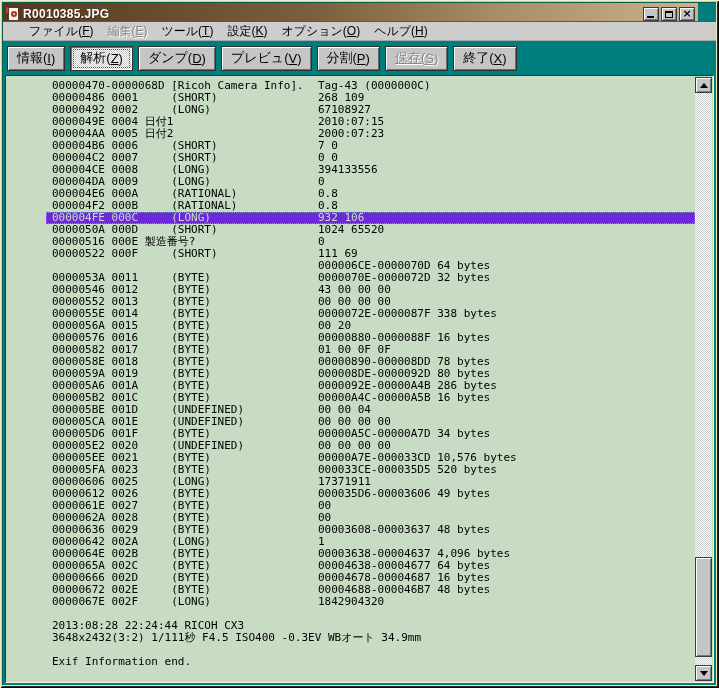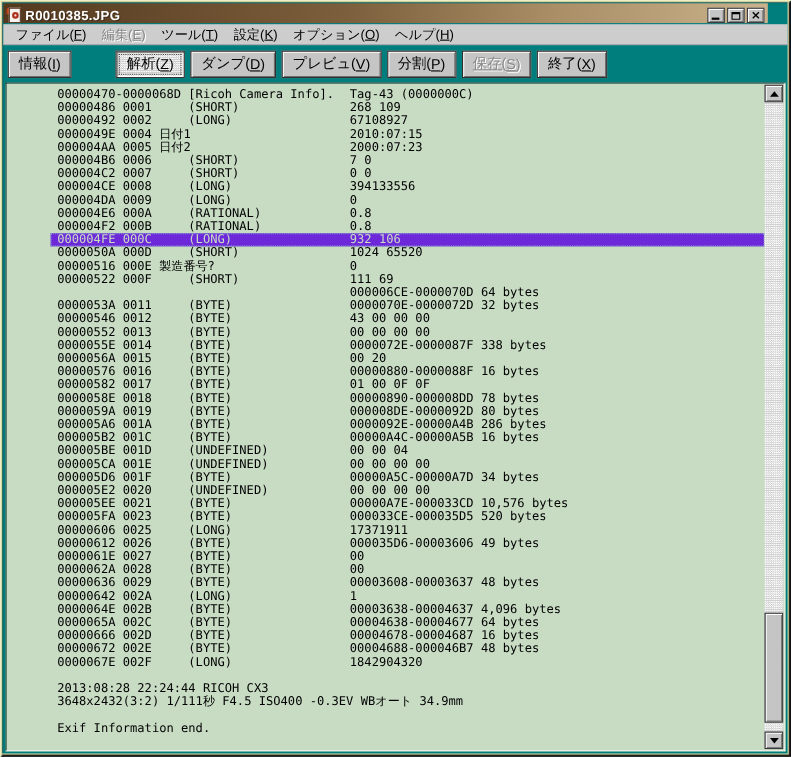--- a/index.html
+++ b/index.html
@@ -32,38 +32,38 @@
   .winbtn{width:16px;height:14px;background:#c5c5c5;border:1px solid #3c3c3c;padding:0;
     box-shadow:inset 1px 1px 0 #ffffff,inset -1px -1px 0 #7a7a7a;
     display:flex;align-items:center;justify-content:center;position:relative;cursor:default;}
   .glyph-min{position:absolute;left:3px;bottom:2px;width:7px;height:2px;background:#000;}
   .glyph-max{width:8px;height:7px;border:1px solid #000;border-top:2px solid #000;}
   .glyph-close{font-size:11px;line-height:10px;font-weight:bold;color:#000;
     font-family:"DejaVu Sans",sans-serif;}
 
   
   .menubar{position:absolute;left:3px;top:22px;right:3px;height:19px;background:#cdcdcd;
-    display:flex;align-items:center;padding-left:4px;font-size:12px;color:#000;
+    display:flex;align-items:center;padding-left:19px;font-size:12px;color:#000;
     border-bottom:1px solid #a8a8a8;}
   .menu-item{padding:1px 7px;white-space:nowrap;}
   .menu-item u{text-underline-offset:1px;}
   .menu-item.disabled{color:#868686;text-shadow:1px 1px 0 #ffffff;}
 
   
   .toolbar{position:absolute;left:3px;top:42px;right:3px;height:32px;display:flex;
     align-items:center;padding-left:4px;}
   .tbtn{height:25px;margin-right:5px;padding:0 9px;font-size:13px;color:#000;background:#c5c5c5;
     border:1px solid #303030;box-shadow:inset 1px 1px 0 #ffffff,inset -1px -1px 0 #6e6e6e;
     white-space:nowrap;display:flex;align-items:center;cursor:default;
     font-family:"Liberation Sans",sans-serif;text-align:center;}
   .tbtn u{text-underline-offset:1px;}
   .tbtn.active{background-image:conic-gradient(#ffffff 25%,#cacaca 0 50%,#ffffff 0 75%,#cacaca 0);
     background-size:2px 2px;
     box-shadow:inset 1px 1px 0 #6e6e6e,inset -1px -1px 0 #ffffff;
-    outline:1px dotted #444;outline-offset:-4px;margin-left:35px;}
+    outline:1px dotted #444;outline-offset:-4px;}
   .tbtn.disabled{color:#8a8a8a;text-shadow:1px 1px 0 #ffffff;text-decoration:underline;}
 
   
   .textarea{position:absolute;left:5px;right:5px;top:75px;bottom:5px;background:#c8dcc4;
     border-top:1px solid #16403c;border-left:1px solid #16403c;
     border-bottom:1px solid #f2f6e6;border-right:1px solid #f2f6e6;}
   .rows{position:absolute;left:0;top:0;right:18px;bottom:0;padding-top:4px;overflow:hidden;
     font-family:"DejaVu Sans Mono","Liberation Mono",monospace;font-size:11px;line-height:12px;
     color:#000;padding-left:40px;}
   .row{position:relative;height:12px;padding-left:6px;white-space:pre;}

